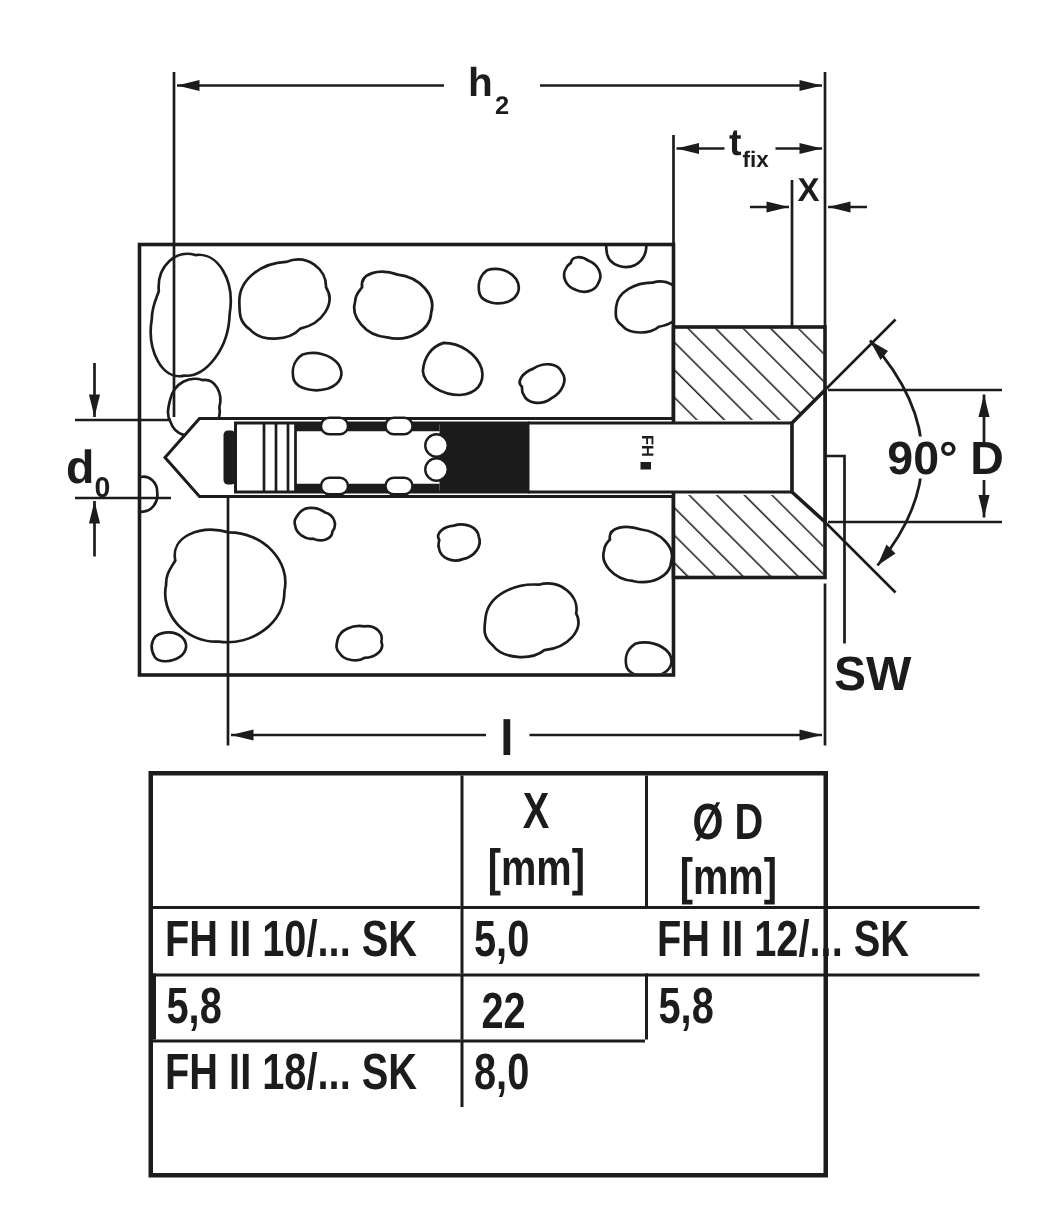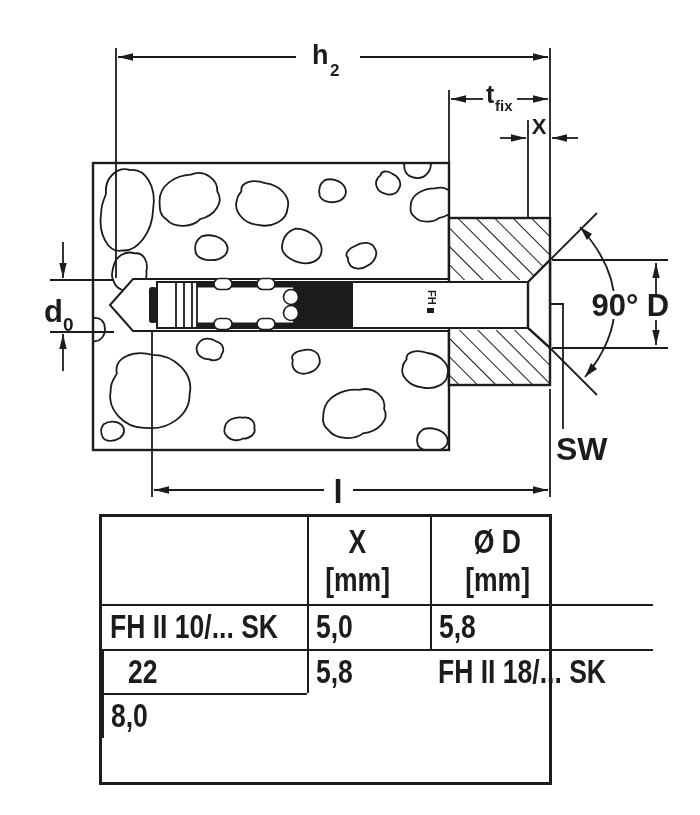--- a/index.html
+++ b/index.html
@@ -20,21 +20,21 @@
   }
   .cell{
     box-sizing:border-box;display:flex;align-items:center;
     font-weight:bold;font-size:34px;line-height:1.05;white-space:nowrap;
     overflow:visible;
   }
   .cell.c2,.cell.c3{border-left:2px solid #1c1c1c;}
   .cell.r{border-top:2px solid #1c1c1c;}
   .cell.c1{padding-left:8px;}
   .cell.c2{padding-left:7px;}
-  .cell.c3{padding-left:24px;}
+  .cell.c3{padding-left:12px;align-items:flex-end;}
   .hblock{display:flex;flex-direction:column;align-items:center;gap:2px;}
   .ct{display:inline-block;transform:scaleX(0.78);transform-origin:0 50%;}
   .hblock .ct{transform-origin:50% 50%;}
 </style>
 </head>
 <body>
 
 <div class="stage">
 
   <svg class="drawing" width="700" height="514" viewBox="0 0 700 514">
@@ -205,20 +205,23 @@
       </div>
     </div>
 
     <div class="cell c1 r">
         <span class="ct">FH II 10/... SK</span>
       </div>
     <div class="cell c2 r">
         <span class="ct">5,0</span>
       </div>
 
+    <div class="cell c1 r">
+        <span class="ct">FH II 12/... SK</span>
+      </div>
     <div class="cell c2 r">
         <span class="ct">5,8</span>
       </div>
     <div class="cell c3 r">
         <span class="ct">22</span>
       </div>
 
     <div class="cell c2 r">
         <span class="ct">5,8</span>
       </div>

